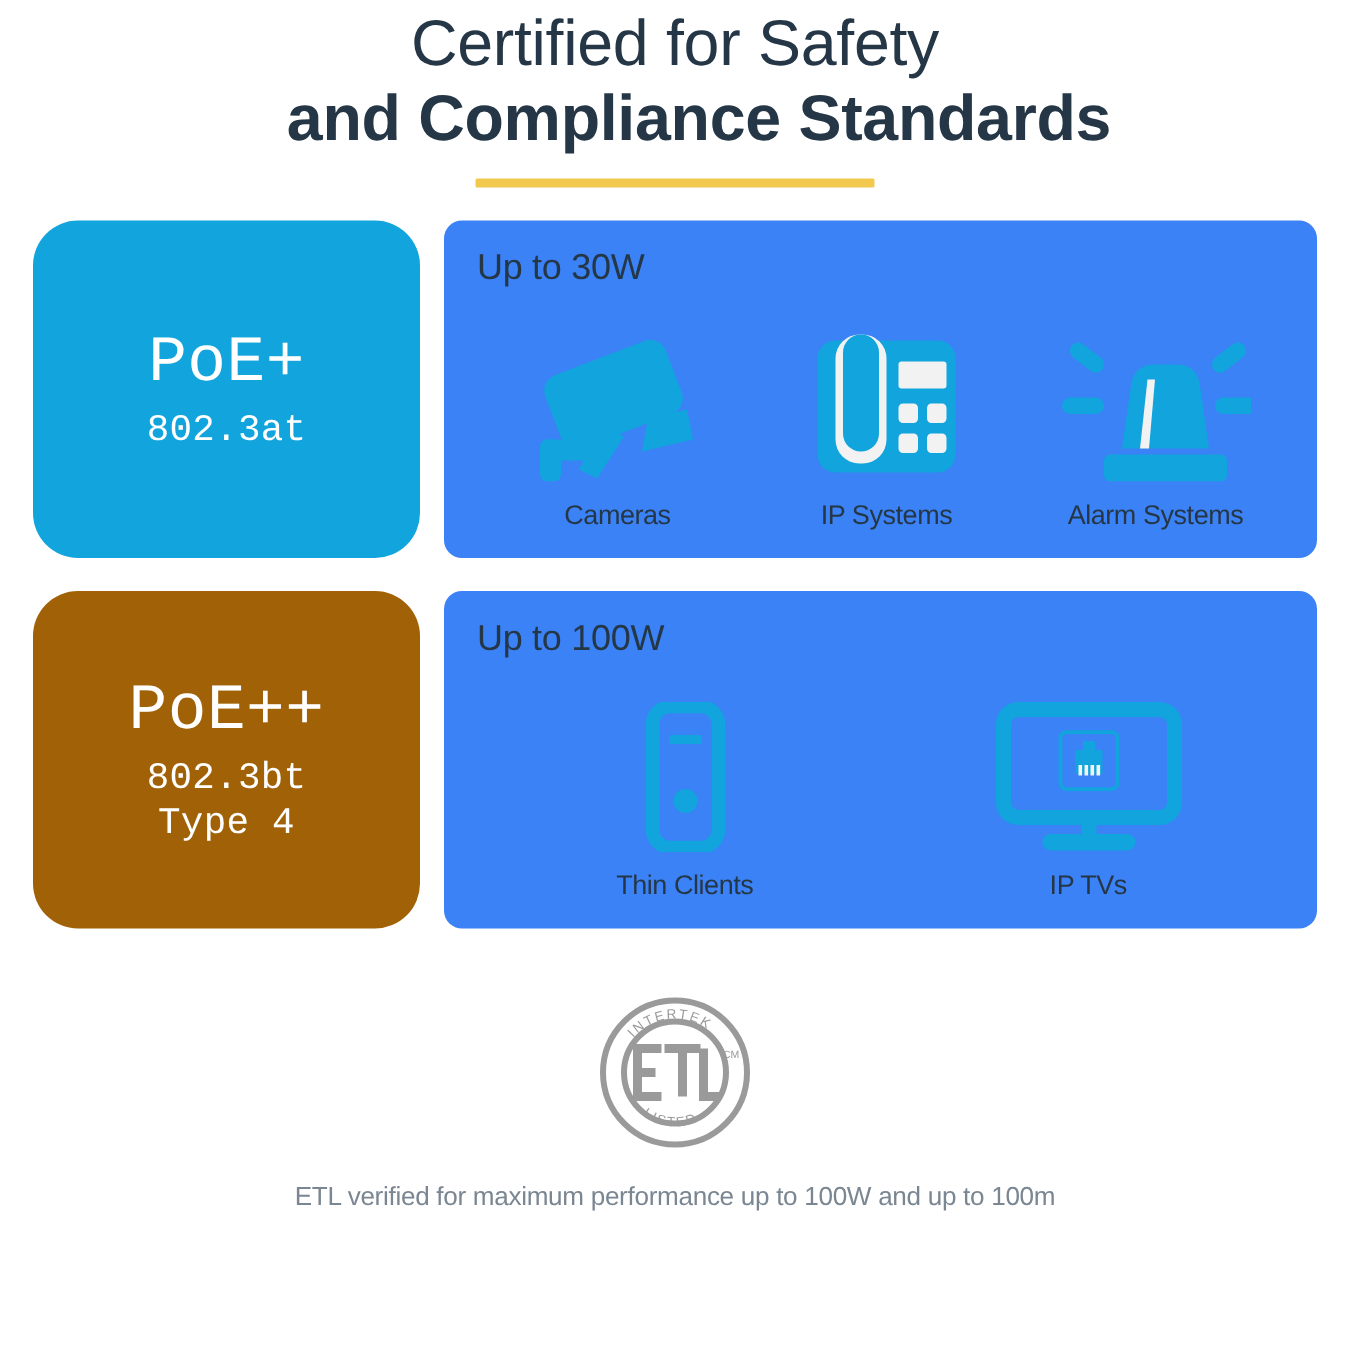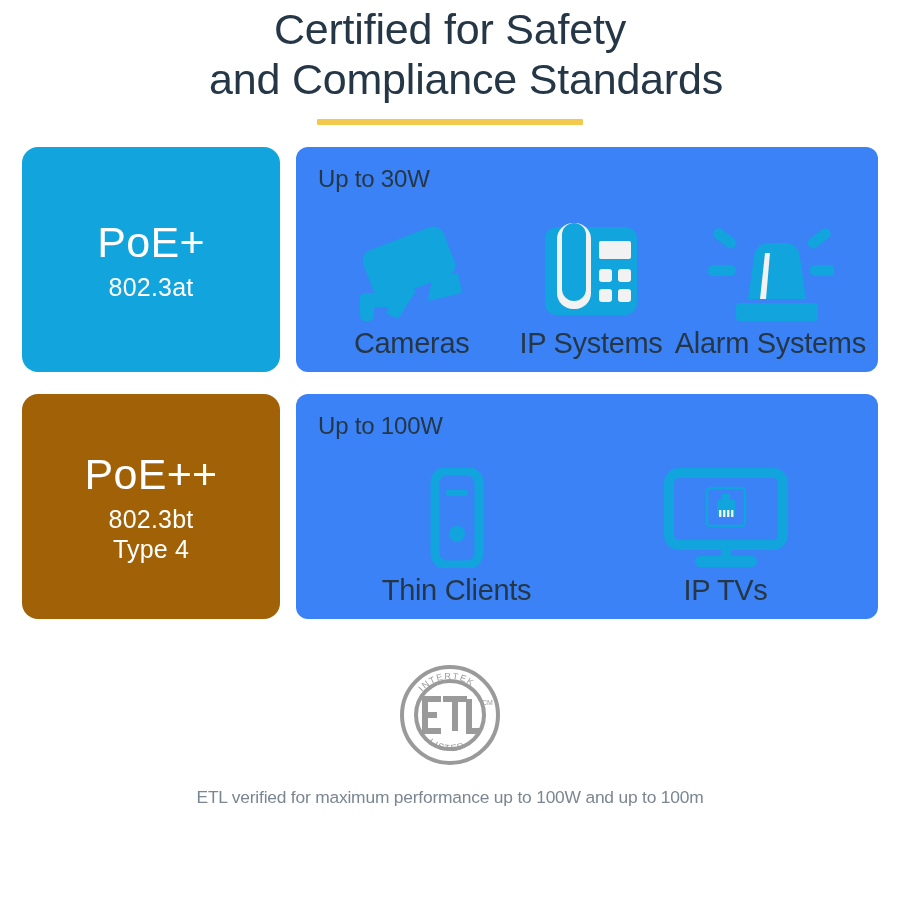--- a/index.html
+++ b/index.html
@@ -26,21 +26,21 @@
     text-align: center;
   }
   .title-line {
     color: #253746;
     font-size: 43px;
     line-height: 50px;
     font-weight: 400;
     letter-spacing: -0.2px;
   }
   .title-line-1 { font-weight: 400; }
-  .title-line-2 { font-weight: 400; margin-left: 32px; }
+  .title-line-2 { font-weight: 700; margin-left: 32px; }
   .accent-bar {
     width: 266px;
     height: 6px;
     background: #F2C94C;
     margin: 15px auto 0 auto;
     border-radius: 1px;
   }
 
   .subtitle {
     margin-top: 46px;
@@ -63,27 +63,28 @@
     display: flex;
     align-items: stretch;
     gap: 16px;
   }
   .row + .row { margin-top: 22px; }
 
   
   .badge-card {
     width: 258px;
     min-height: 225px;
-    border-radius: 16px;
+    border-radius: 30px;
     display: flex;
     flex-direction: column;
     align-items: center;
     justify-content: center;
     color: #ffffff;
     flex: 0 0 258px;
+    font-family: Liberation Mono, monospace;
   }
   .badge-card.blue { background: #12A4DD; }
   .badge-card.dark { background: #a16207; }
 
   .badge-name {
     font-size: 43px;
     font-weight: 300;
     line-height: 48px;
     letter-spacing: 0.3px;
   }
@@ -128,21 +129,21 @@
   }
   .device-icon {
     height: 100px;
     display: flex;
     align-items: center;
     justify-content: center;
   }
   .device-label {
     margin-top: 9px;
     color: #253746;
-    font-size: 29px;
+    font-size: 18px;
     font-weight: 400;
     line-height: 26px;
     letter-spacing: -0.3px;
     white-space: nowrap;
   }
 
   
   .etl-wrap {
     margin-top: 42px;
     display: flex;

